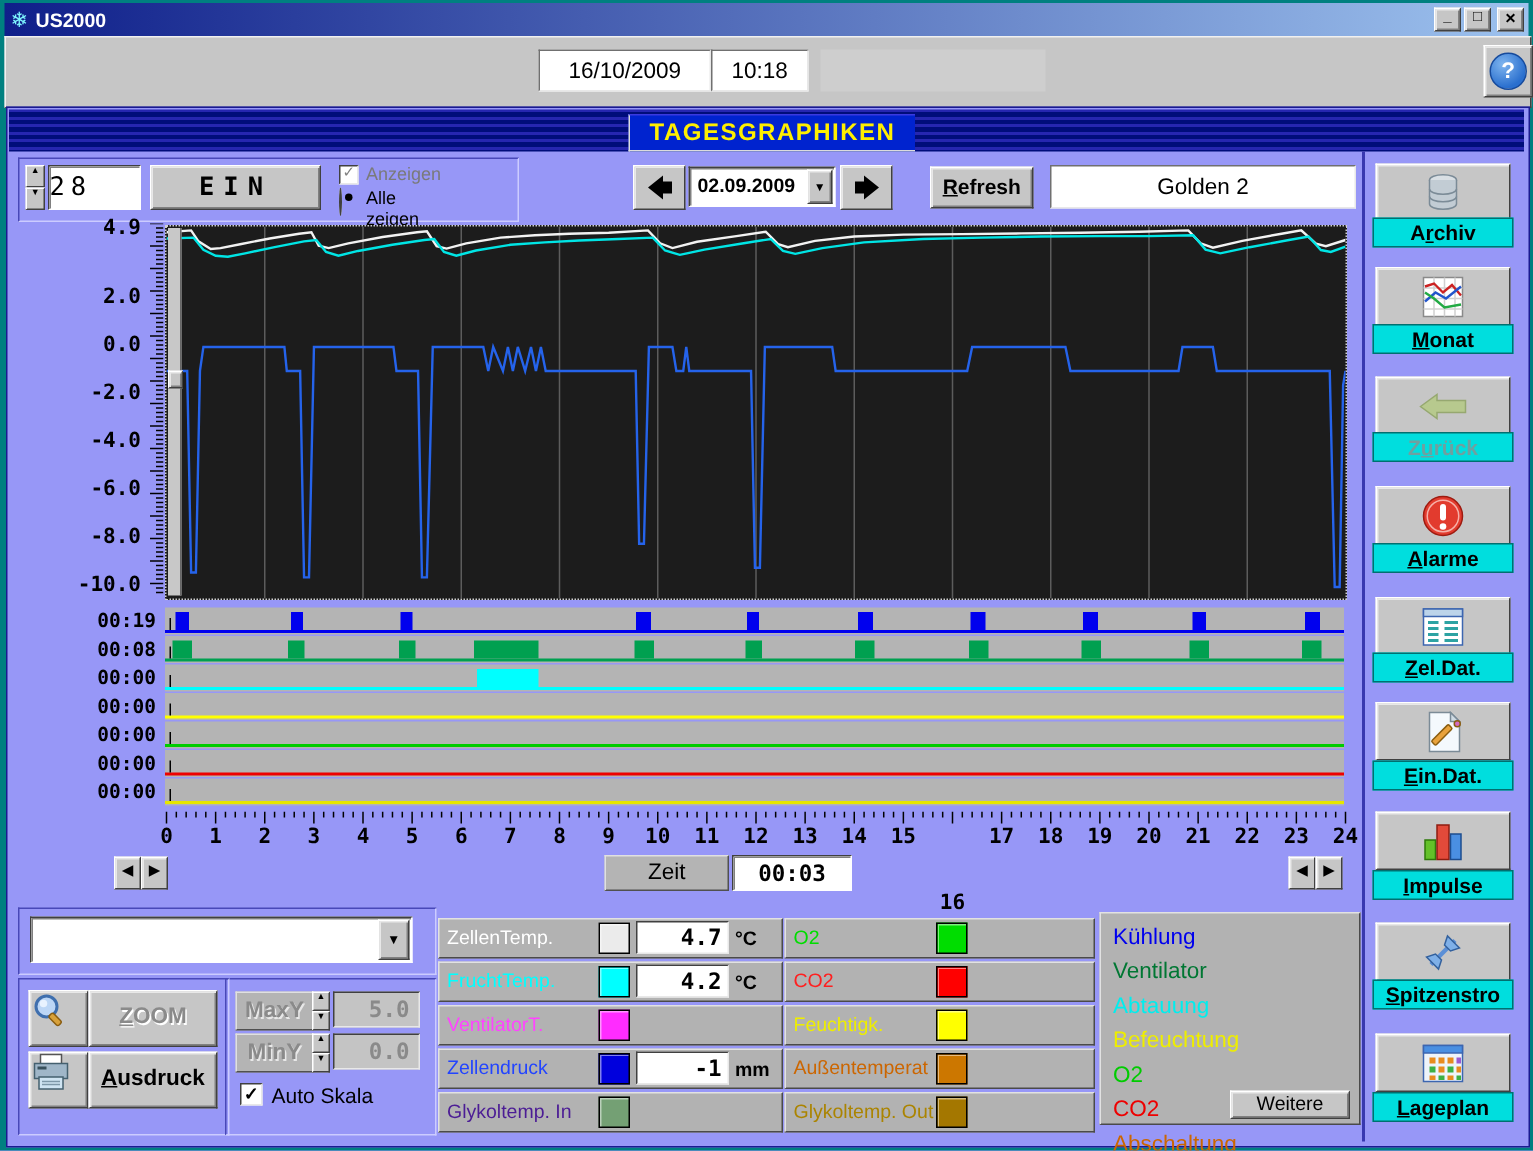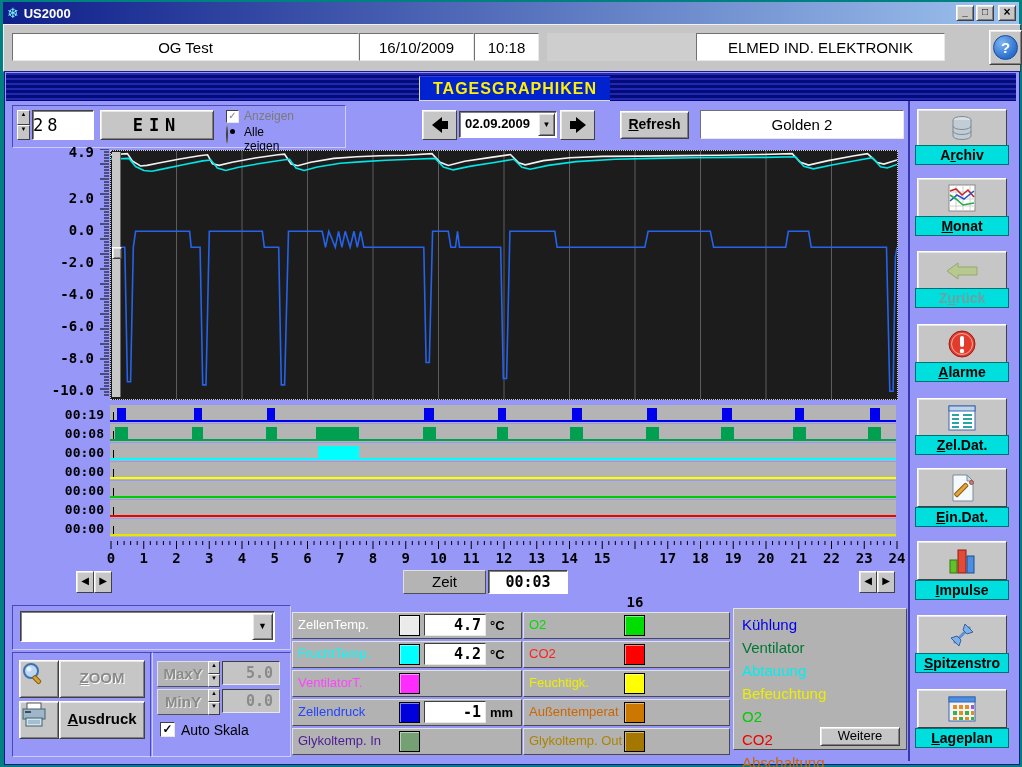--- a/index.html
+++ b/index.html
@@ -56,25 +56,23 @@
 <div id="titlebar" class="abs">
   <span id="snow">❄</span>
   <span class="ttl">US2000</span>
   <span style="flex:1"></span>
   <span class="winbtn raised" style="margin-right:2px;">_</span>
   <span class="winbtn raised" style="margin-right:4px;">□</span>
   <span class="winbtn raised" style="margin-right:3px;font-size:12px;">×</span>
 </div>
 
 <div id="header" class="abs">
-  <div class="hbox abs" style="left:8px;top:8px;width:345px;">OG Test</div>
   <div class="hbox abs" style="left:355px;top:8px;width:113px;">16/10/2009</div>
   <div class="hbox abs" style="left:470px;top:8px;width:63px;">10:18</div>
   <div class="abs" style="left:543px;top:8px;width:150px;height:28px;background:#cecece;"></div>
-  <div class="hbox abs" style="left:692px;top:8px;width:247px;">ELMED IND. ELEKTRONIK</div>
   <div class="raised abs" style="left:985px;top:5px;width:31px;height:33px;">
     <div style="position:absolute;left:3px;top:4px;width:23px;height:23px;border-radius:50%;background:radial-gradient(circle at 35% 30%,#7fb5ef,#2a6fce 70%);border:1px solid #164a9c;color:#fff;font-weight:bold;font-size:15px;text-align:center;line-height:23px;">?</div>
   </div>
 </div>
 
 <div id="main" class="abs"></div>
 <div id="band" class="abs"></div>
 <div id="screen-title" class="abs">TAGESGRAPHIKEN</div>
 <div class="abs" style="left:908px;top:101px;width:2px;height:660px;background:#3838b0;"></div>
 

